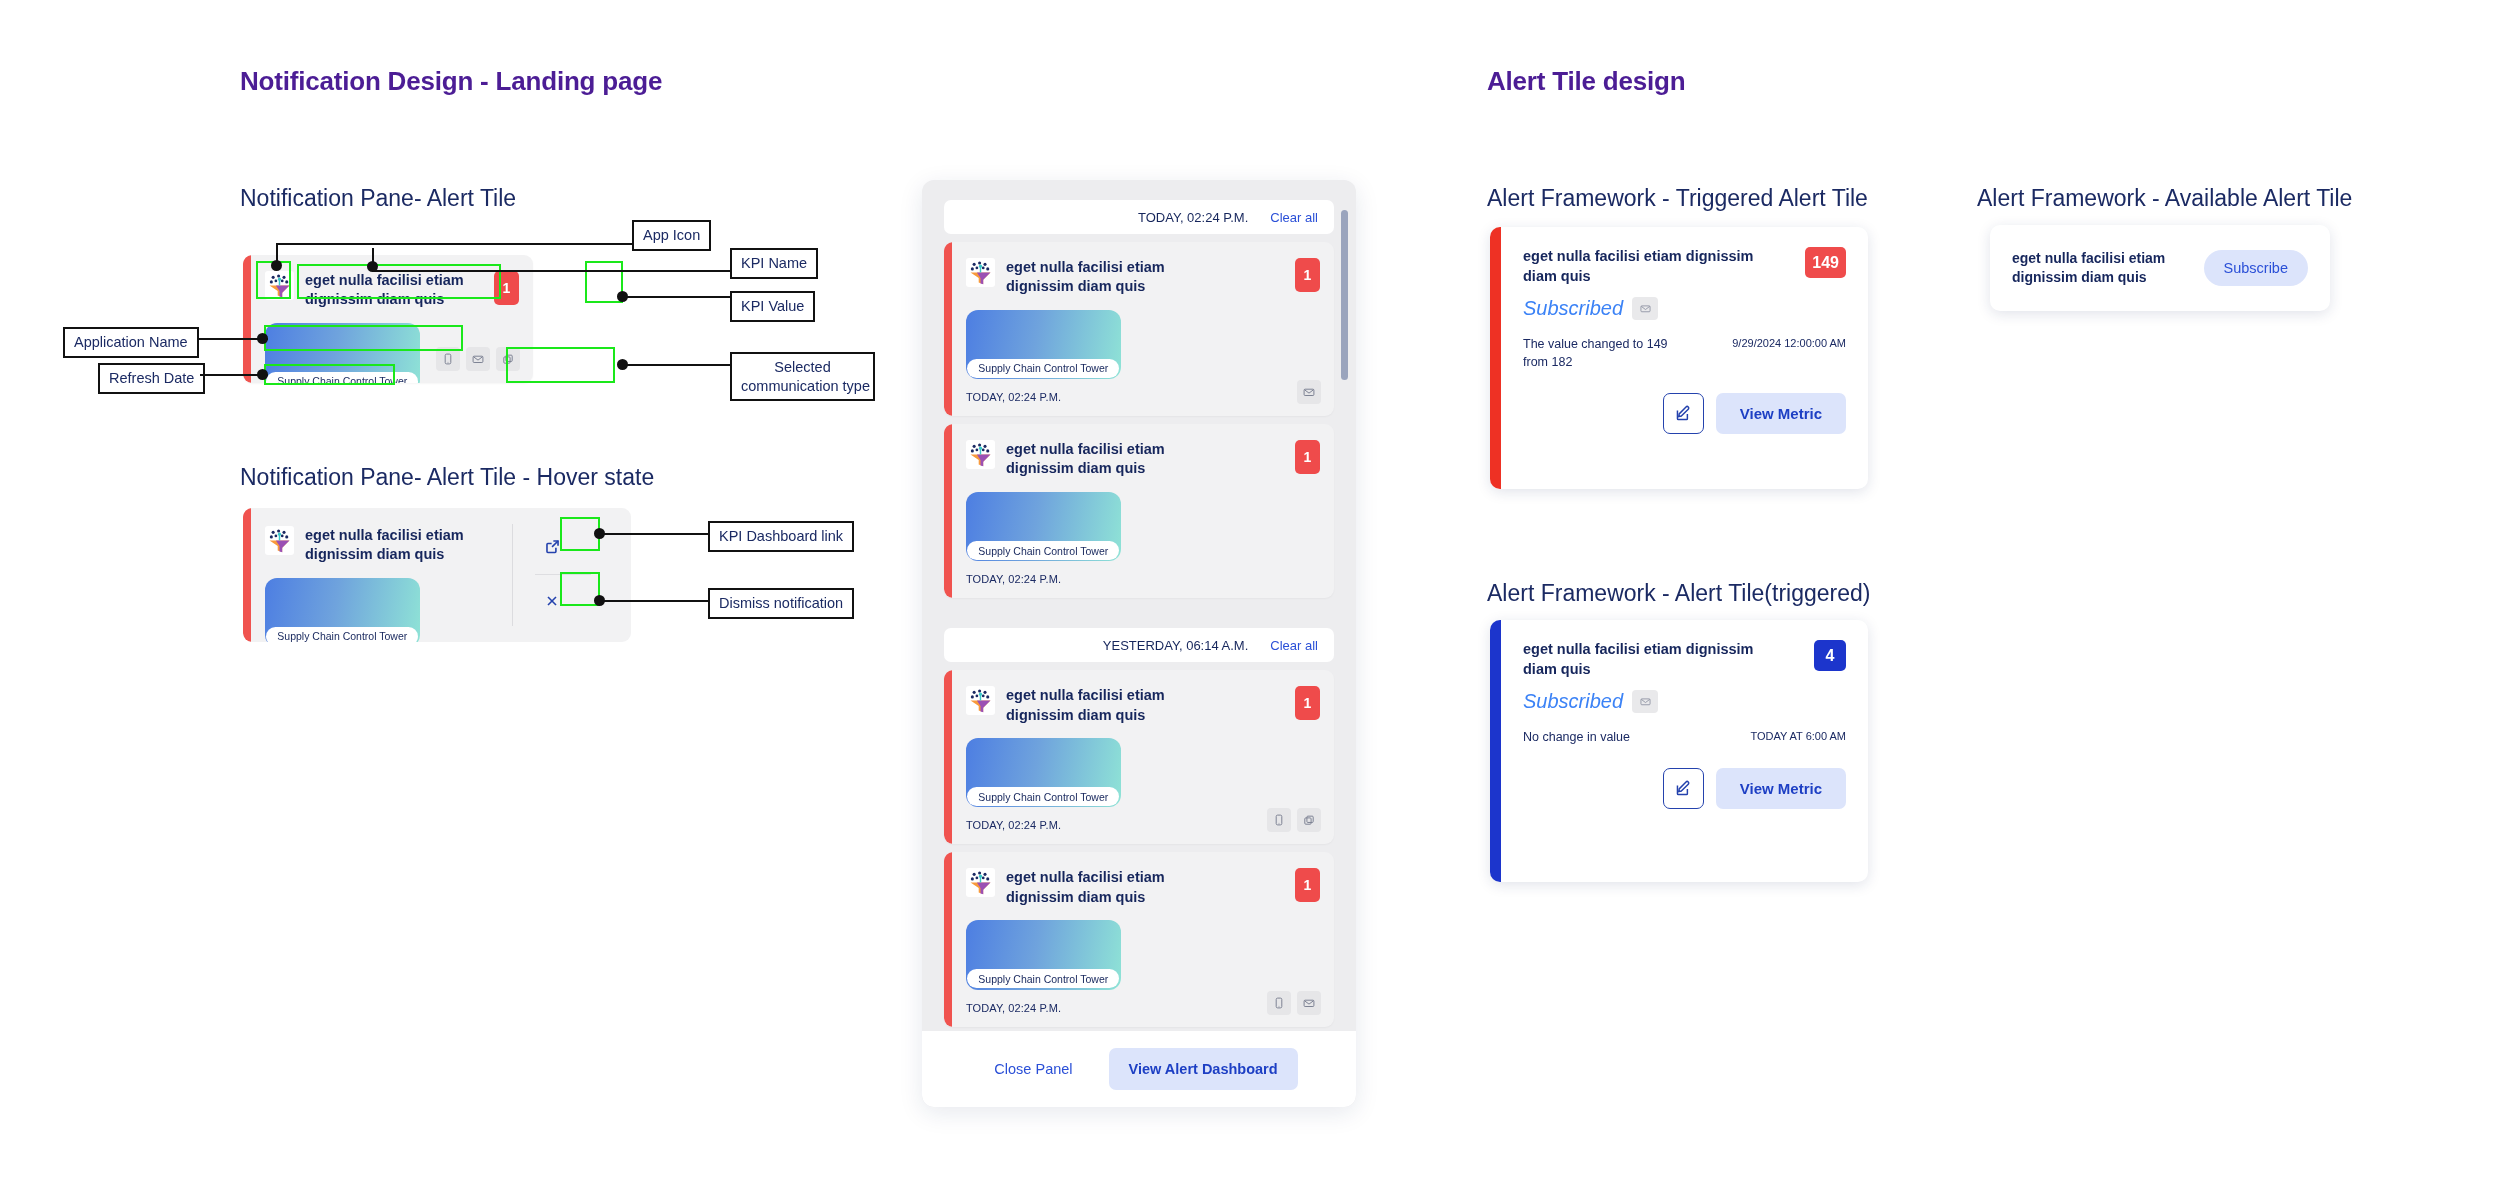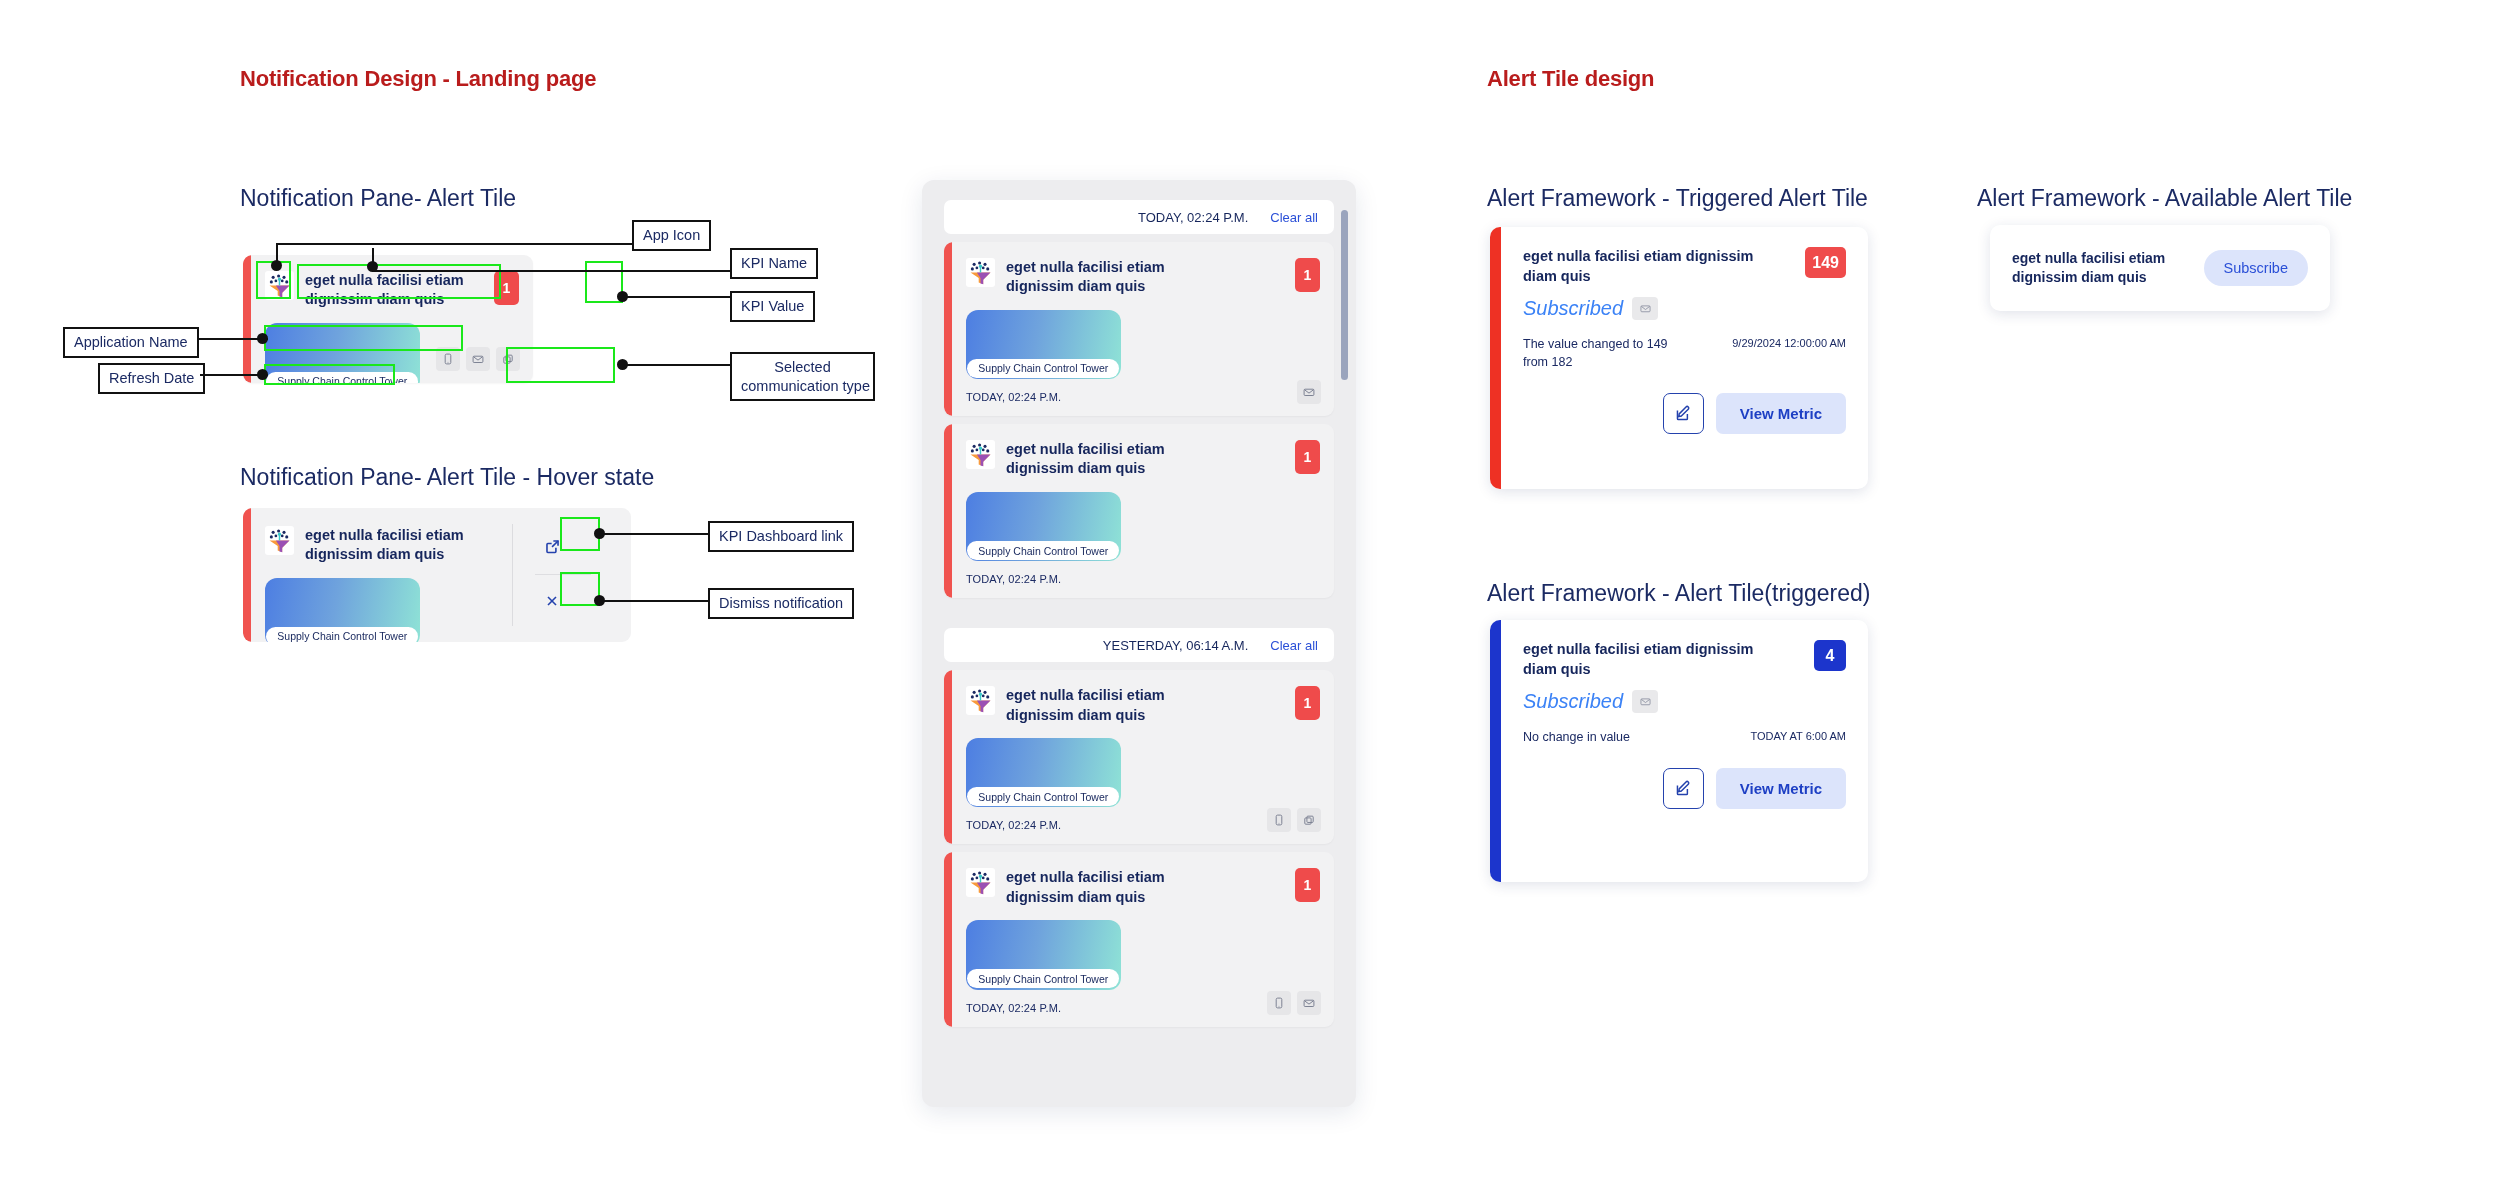--- a/index.html
+++ b/index.html
@@ -8,23 +8,23 @@
     background: #ffffff;
     font-family: "Liberation Sans", sans-serif;
     color: #16265c;
     position: relative;
     overflow: hidden;
   }
 
   
   .page-title {
     position: absolute;
-    font-size: 22px;
+    font-size: 26px;
     font-weight: bold;
-    color: #b91c1c;
+    color: #4c1d95;
     letter-spacing: -0.2px;
     white-space: nowrap;
   }
   #title-left  { left: 240px;  top: 66px; }
   #title-right { left: 1487px; top: 66px; }
 
   .section-title {
     position: absolute;
     font-size: 23px;
     font-weight: normal;
@@ -730,20 +730,24 @@
           </div>
         </div>
       </div>
     </div>
 
     <div class="scrollbar-track">
       <div class="scrollbar-thumb"></div>
     </div>
   </div>
 
+  <div class="panel-footer">
+    <button class="btn-ghost">Close Panel</button>
+    <button class="btn-primary-soft">View Alert Dashboard</button>
+  </div>
 </div>
 
 <div class="ftile" style="left:1490px; top:227px; width:378px; height:262px;">
   <div class="ftile-bar" style="background:#ee3124;"></div>
   <div class="ftile-body">
     <div class="ftile-title">eget nulla facilisi etiam dignissim diam quis</div>
     <div class="ftile-badge" style="background:#ef4b4b;">149</div>
     <div class="ftile-sub">
       <span class="ftile-sub-label">Subscribed</span>
       <span class="mail-chip">

